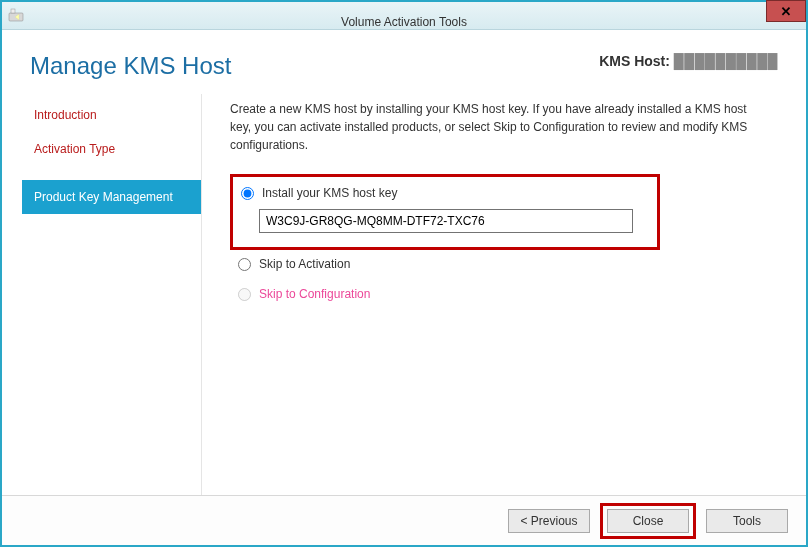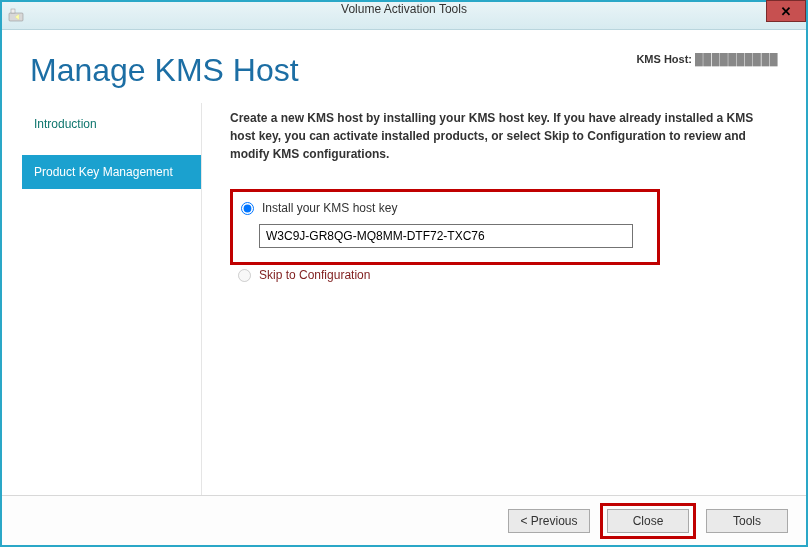--- a/index.html
+++ b/index.html
@@ -17,21 +17,21 @@
       border: 2px solid #2aa7c7;
       display: flex;
       flex-direction: column;
       position: relative;
     }
     .titlebar {
       height: 28px;
       background: linear-gradient(to bottom, #e9f4f7, #d7ebf0);
       border-bottom: 1px solid #b9d5dd;
       display: flex;
-      align-items: flex-start;
+      align-items: flex-end;
       justify-content: center;
       position: relative;
       font-size: 12px;
       color: #333;
     }
     .titlebar .title-icon {
       position: absolute;
       left: 6px;
       top: 5px;
       width: 16px;
@@ -57,27 +57,27 @@
       justify-content: center;
       cursor: pointer;
     }
     .header {
       padding: 22px 28px 0 28px;
       display: flex;
       justify-content: space-between;
       align-items: flex-start;
     }
     .page-title {
-      font-size: 32px;
+      font-size: 24px;
       font-weight: 300;
       color: #1c6ea4;
     }
     .meta {
       text-align: right;
-      font-size: 11px;
+      font-size: 14px;
       color: #333;
       line-height: 1.4;
     }
     .meta .label { font-weight: bold; }
     .meta .val { color: #888; filter: blur(0.5px); letter-spacing: 0.5px;}
     .body {
       flex: 1;
       display: flex;
       padding: 14px 20px 0 20px;
       gap: 0;
@@ -85,39 +85,38 @@
     }
     .sidebar {
       width: 180px;
       border-right: 1px solid #e5e5e5;
       padding-top: 4px;
     }
     .sidebar-item {
       display: block;
       padding: 10px 12px;
       font-size: 12px;
-      color: #0f766e;
+      color: #b91c1c;
       cursor: pointer;
     }
     .sidebar-item.active {
       background: #1ba1cf;
       color: #ffffff;
       margin-top: 14px;
     }
     .content {
       flex: 1;
       padding: 6px 10px 0 28px;
       font-size: 12px;
       color: #333;
     }
     .desc {
       line-height: 1.5;
-      margin-bottom: 26px;
+      margin-bottom: 20px;
       max-width: 540px;
-      font-weight: bold;
     }
     .option-group {
       position: relative;
       padding: 6px 24px 10px 6px;
       margin-bottom: 0;
     }
     .highlight-box {
       border: 3px solid #c00000;
     }
     .radio-row {
@@ -125,21 +124,21 @@
       align-items: center;
       gap: 8px;
       padding: 3px 2px;
     }
     .radio-row input[type=radio] {
       cursor: pointer;
     }
     .radio-row.disabled {
       color: #aaa;
     }
-    .radio-row.disabled label { color: #7f1d1d; }
+    .radio-row.disabled label { color: #ec4899; }
     .key-input {
       width: 95%;
       margin: 6px 0 4px 20px;
       padding: 4px 6px;
       border: 1px solid #737373;
       font-size: 12px;
       font-family: inherit;
       outline: none;
     }
     .footer {
@@ -198,36 +197,45 @@
         <span class="val">██████████</span>
       </div>
     </div>
   </div>
 
   <div class="body">
     <div class="sidebar">
       <div class="sidebar-item">
         <span>Introduction</span>
       </div>
+      <div class="sidebar-item">
+        <span>Activation Type</span>
+      </div>
       <div class="sidebar-item active">
         <span>Product Key Management</span>
       </div>
     </div>
 
     <div class="content">
       <p class="desc">Create a new KMS host by installing your KMS host key. If you have already installed a KMS host key, you can activate installed products, or select Skip to Configuration to review and modify KMS configurations.</p>
 
       <div class="option-group highlight-box" style="width: 430px;">
         <div class="radio-row">
           <input type="radio" name="opt" id="r1" checked="" style="">
           <label for="r1">Install your KMS host key</label>
         </div>
         <input type="text" class="key-input" value="W3C9J-GR8QG-MQ8MM-DTF72-TXC76" style="">
       </div>
 
+      <div class="option-group" style="padding-top:4px;">
+        <div class="radio-row">
+          <input type="radio" name="opt" id="r2" style="">
+          <label for="r2">Skip to Activation</label>
+        </div>
+      </div>
 
       <div class="option-group" style="padding-top:0;">
         <div class="radio-row disabled">
           <input type="radio" name="opt" id="r3" disabled="" style="">
           <label for="r3">Skip to Configuration</label>
         </div>
       </div>
     </div>
   </div>
 

